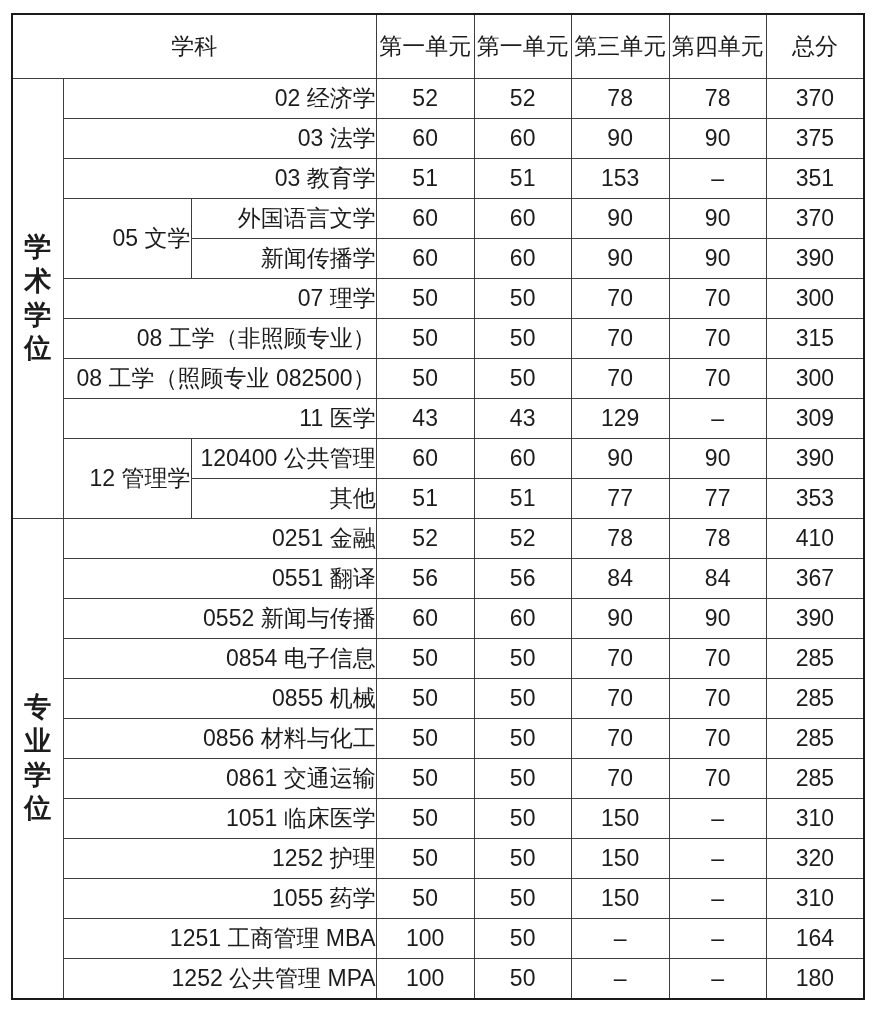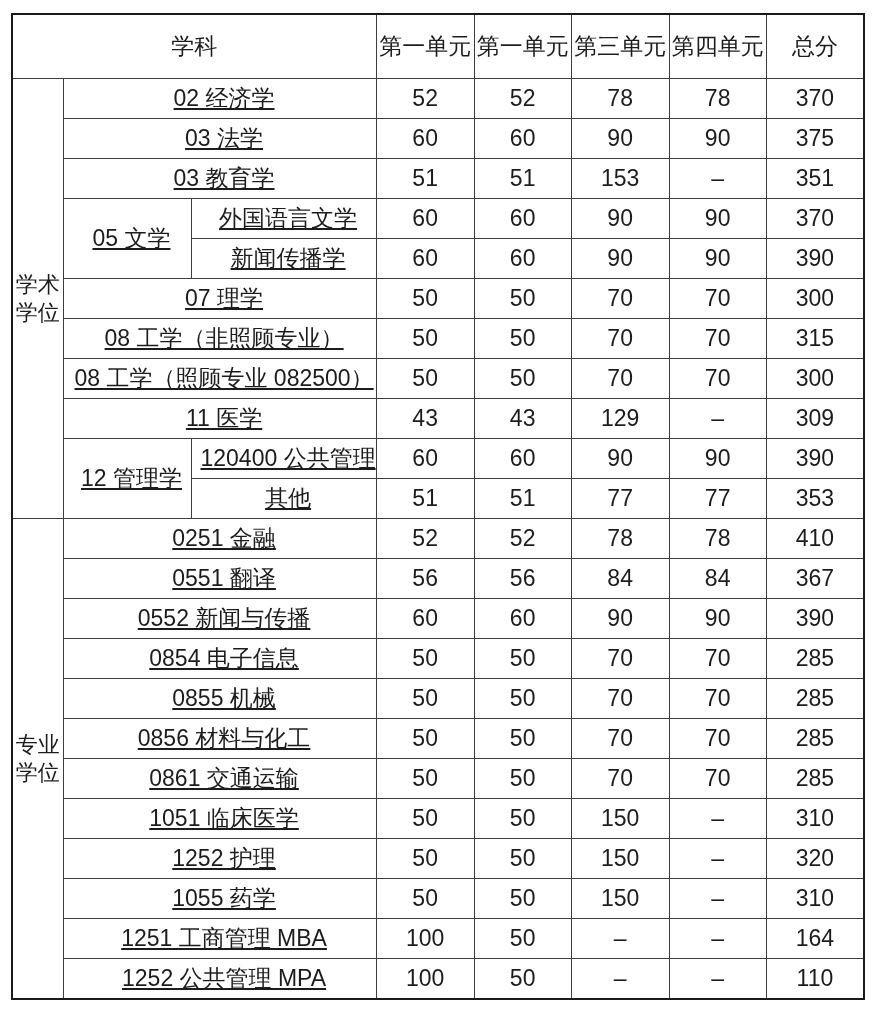--- a/index.html
+++ b/index.html
@@ -32,27 +32,27 @@
     vertical-align: middle;
   }
   .score-table td {
     height: 39px;
     vertical-align: middle;
   }
   td.group {
     text-align: center;
     white-space: pre-line;
     line-height: 1.25;
-    font-size: 22px;
+    font-size: 27px;
     vertical-align: middle;
+    font-weight: bold;
   }
   td.subj {
-    text-align: center;
+    text-align: right;
     padding-left: 9px;
-    text-decoration: underline;
   }
   td.num {
     text-align: center;
   }
 </style>
 </head>
 <body>
 
 <table class="score-table">
   <colgroup>
@@ -279,17 +279,17 @@
     <td class="num">–</td>
     <td class="num">164</td>
   </tr>
 
   <tr>
     <td class="subj" colspan="2">1252 公共管理 MPA</td>
     <td class="num">100</td>
     <td class="num">50</td>
     <td class="num">–</td>
     <td class="num">–</td>
-    <td class="num">110</td>
+    <td class="num">180</td>
   </tr>
 
 </tbody>
   </table>
 
 </body></html>

